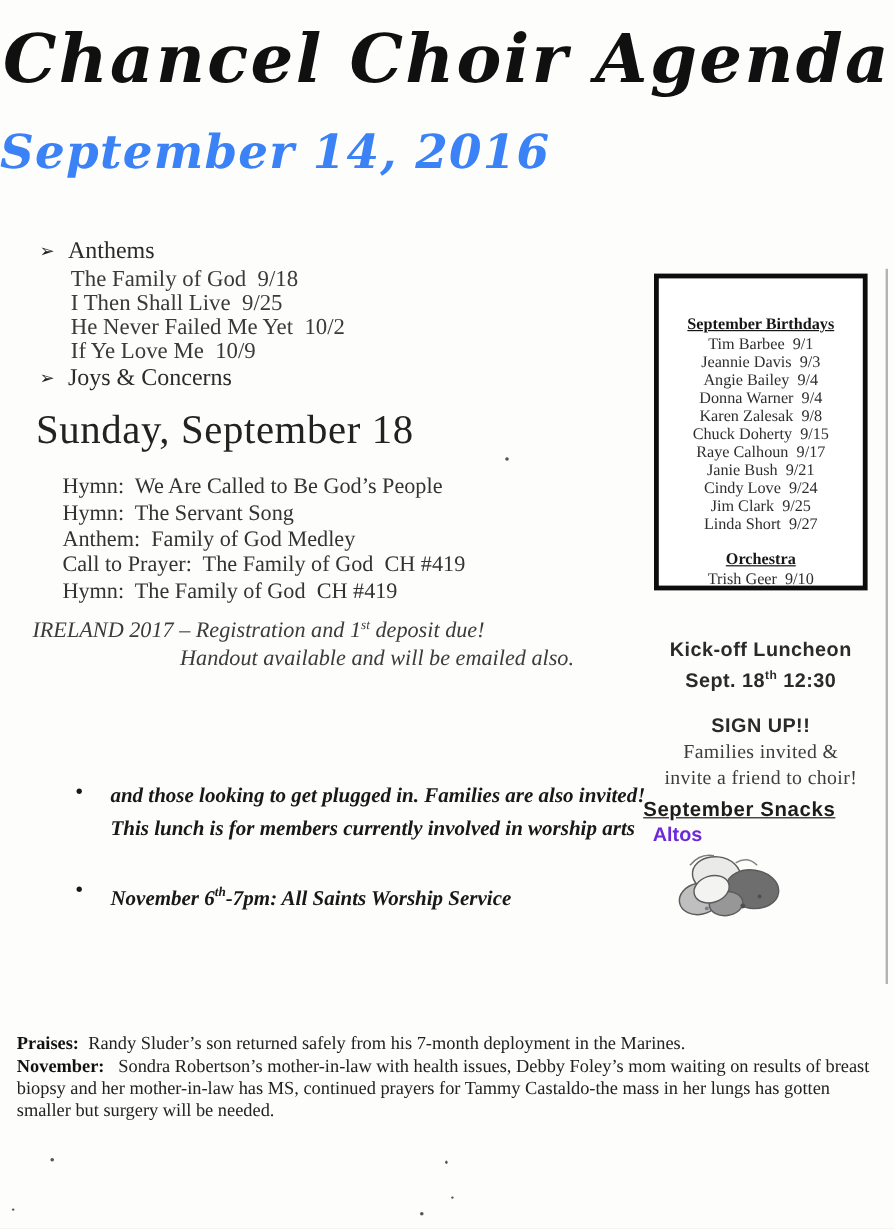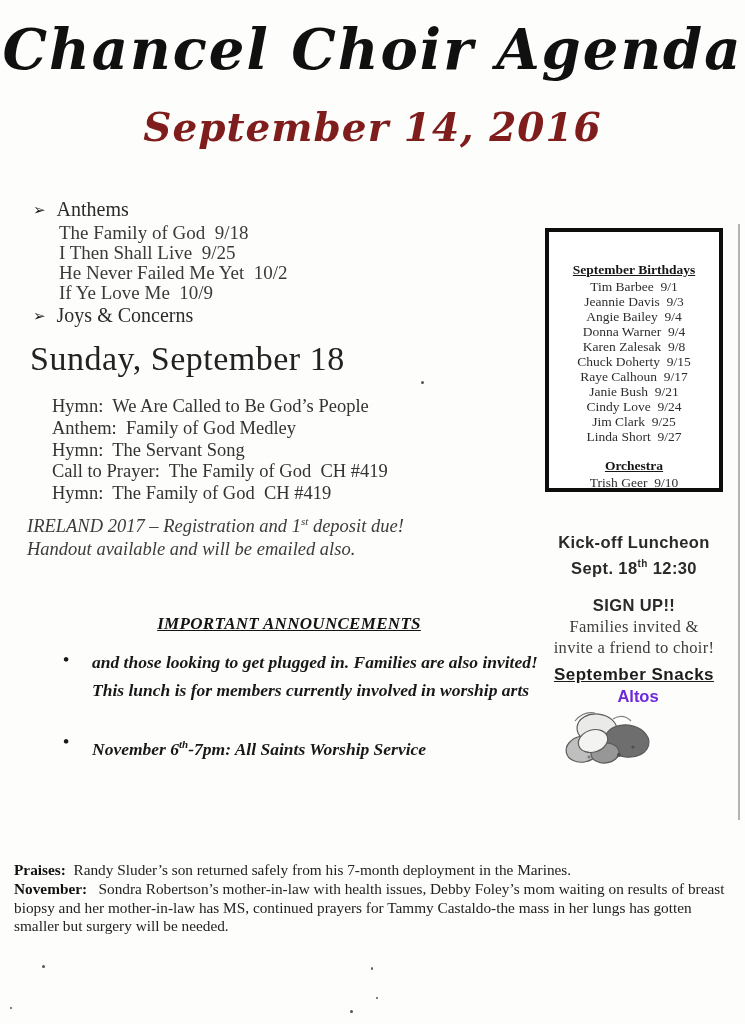--- a/index.html
+++ b/index.html
@@ -11,44 +11,44 @@
   }
   .preserve { white-space:pre-wrap; }
 
   
   .title {
     position:absolute; top:16px; left:0; right:0; text-align:center;
     font-family:"DejaVu Serif", serif; font-style:italic; font-weight:700;
     font-size:56px; letter-spacing:2px; color:#101010;
   }
   .date {
-    position:absolute; top:104px; left:0; right:0; text-align:center;
+    position:absolute; top:104px; left:0; right:0; 
     font-family:"DejaVu Serif", serif; font-style:italic; font-weight:700;
-    font-size:39px; letter-spacing:1px; color:#7f1d1d;
+    font-size:39px; letter-spacing:1px; color:#3b82f6;
   }
 
   
   .agenda { position:absolute; left:33px; top:197px; font-size:20px; color:#2b2b2b; }
   .agenda .arow { display:flex; align-items:baseline; line-height:24px; }
   .agenda .arrow { font-size:15px; margin-right:11px; position:relative; top:-1px; color:#1a1a1a; }
   .agenda .sub { padding-left:26px; font-size:19px; line-height:20px; color:#3a3a3a; }
 
   
   .sunday-heading {
     position:absolute; left:30px; top:340px;
     font-size:34px; color:#222; letter-spacing:0.5px;
   }
   .sunday-items {
     position:absolute; left:52px; top:396px;
     font-size:18.5px; line-height:21.8px; color:#333;
   }
 
   
   .ireland { position:absolute; left:27px; top:510px; font-style:italic; font-size:18.5px; line-height:23px; color:#3c3c3c; }
-  .ireland .l2 { }
+  .ireland .l2 { margin-left:123px; }
   .ireland sup { font-size:11px;text-align:right; }
 
   
   .announce-heading {
     position:absolute; left:30px; top:614px; width:518px; text-align:center;
     font-weight:700; font-style:italic; font-size:17px; letter-spacing:0.3px;
     text-decoration:underline; color:#141414;
   }
   .bullet { position:absolute; display:flex; font-weight:700; font-style:italic; color:#181818; }
   .bullet .dot { width:29px; font-size:17px; padding-top:2px; }
@@ -69,21 +69,21 @@
 
   
   .right-col {
     position:absolute; left:536px; top:531px; width:196px; text-align:center;
     font-family:"Liberation Sans", sans-serif; color:#2a2a2a;
   }
   .rc-bold { font-weight:700; font-size:16.5px; line-height:22px; letter-spacing:0.4px; }
   .rc-reg  { font-size:16.5px; line-height:21px; letter-spacing:0.3px; color:#3d3d3d; white-space:nowrap;font-family:Liberation Serif, serif; }
   .rc-gap  { height:15px; }
   .rc-bold sup { font-size:10px; }
-  .snacks { text-align:center; margin-top:7px; }
+  .snacks { text-align:left; margin-top:7px; }
   .snacks-h { font-weight:700; font-size:17px; text-decoration:underline; letter-spacing:0.5px; white-space:nowrap; color:#1c1c1c; }
   .snacks-v { font-weight:700; font-size:16.5px; padding-left:8px; margin-top:2px; color:#6d28d9; }
   .snack-img { position:absolute; left:553px; top:697px; }
 
   
   .footer {
     position:absolute; left:14px; top:861px; width:718px;
     font-size:15.3px; line-height:18.8px; color:#222;
   }
   .footer b { color:#111; }
@@ -111,34 +111,33 @@
     <div class="sub preserve">If Ye Love Me  10/9</div>
     <div class="arow">
       <span class="arrow">➢</span>
       <span>Joys &amp; Concerns</span>
     </div>
   </div>
 
   <div class="sunday-heading">Sunday, September 18</div>
   <div class="sunday-items">
     <div class="preserve">Hymn:  We Are Called to Be God’s People</div>
+    <div class="preserve">Hymn:  The Servant Song</div>
     <div class="preserve">Anthem:  Family of God Medley</div>
-    <div class="preserve">Hymn:  The Servant Song</div>
     <div class="preserve">Call to Prayer:  The Family of God  CH #419</div>
     <div class="preserve">Hymn:  The Family of God  CH #419</div>
   </div>
 
   <div class="ireland">
     <div class="l1">
       <span>IRELAND 2017 – Registration and 1</span><sup>st</sup><span> deposit due!</span>
     </div>
     <div class="l2">Handout available and will be emailed also.</div>
   </div>
 
-  <div class="announce-heading">IMPORTANT ANNOUNCEMENTS</div>
 
   <div class="bullet b1">
     <span class="dot">•</span>
     <div class="btext">
       <div>and those looking to get plugged in. Families are also invited!</div>
       <div>This lunch is for members currently involved in worship arts</div>
     </div>
   </div>
 
   <div class="bullet b2">

